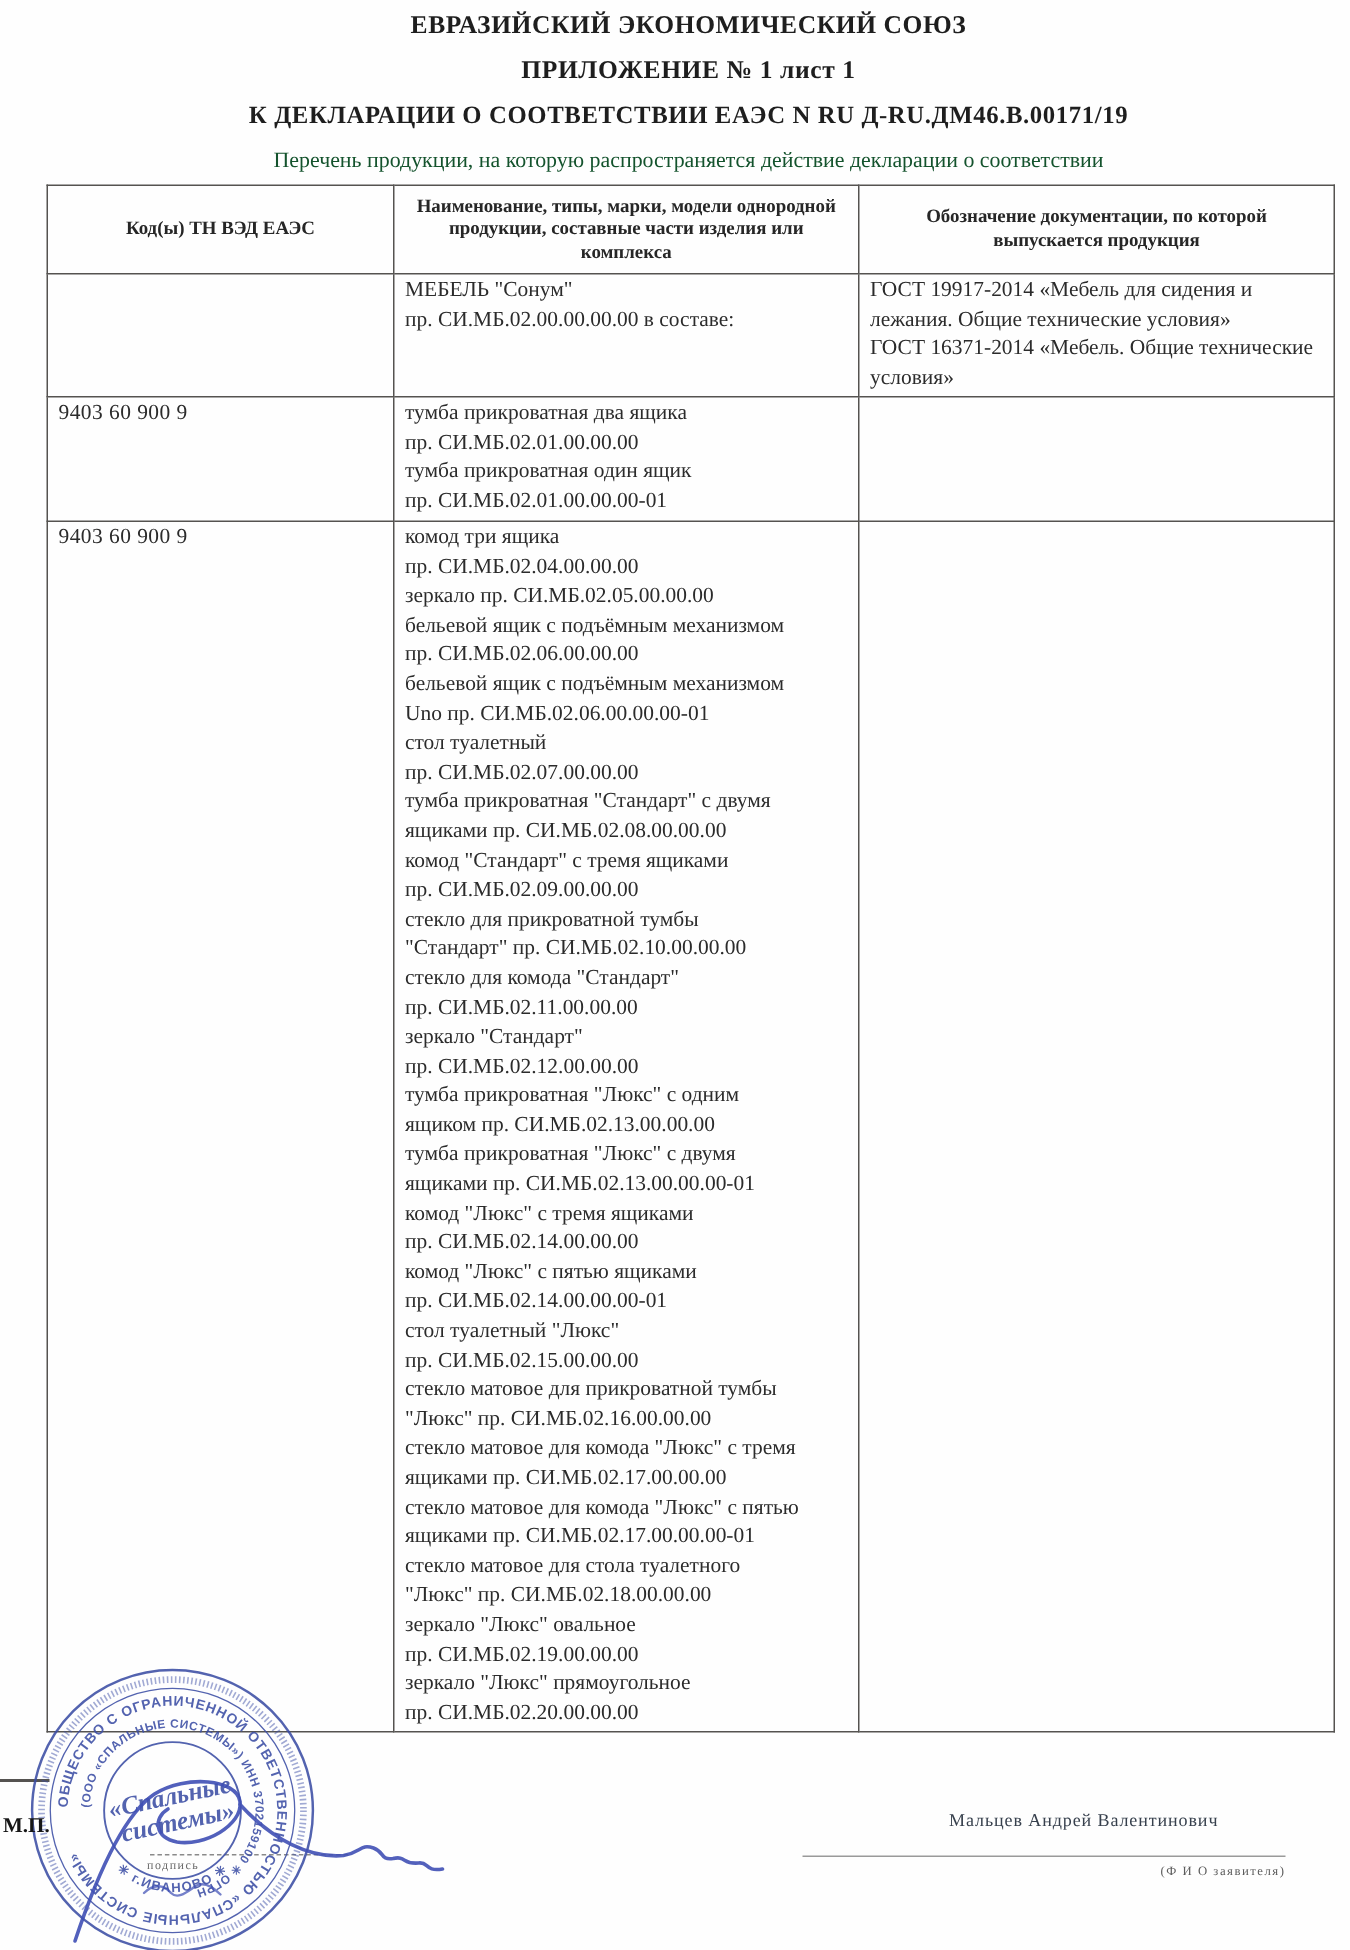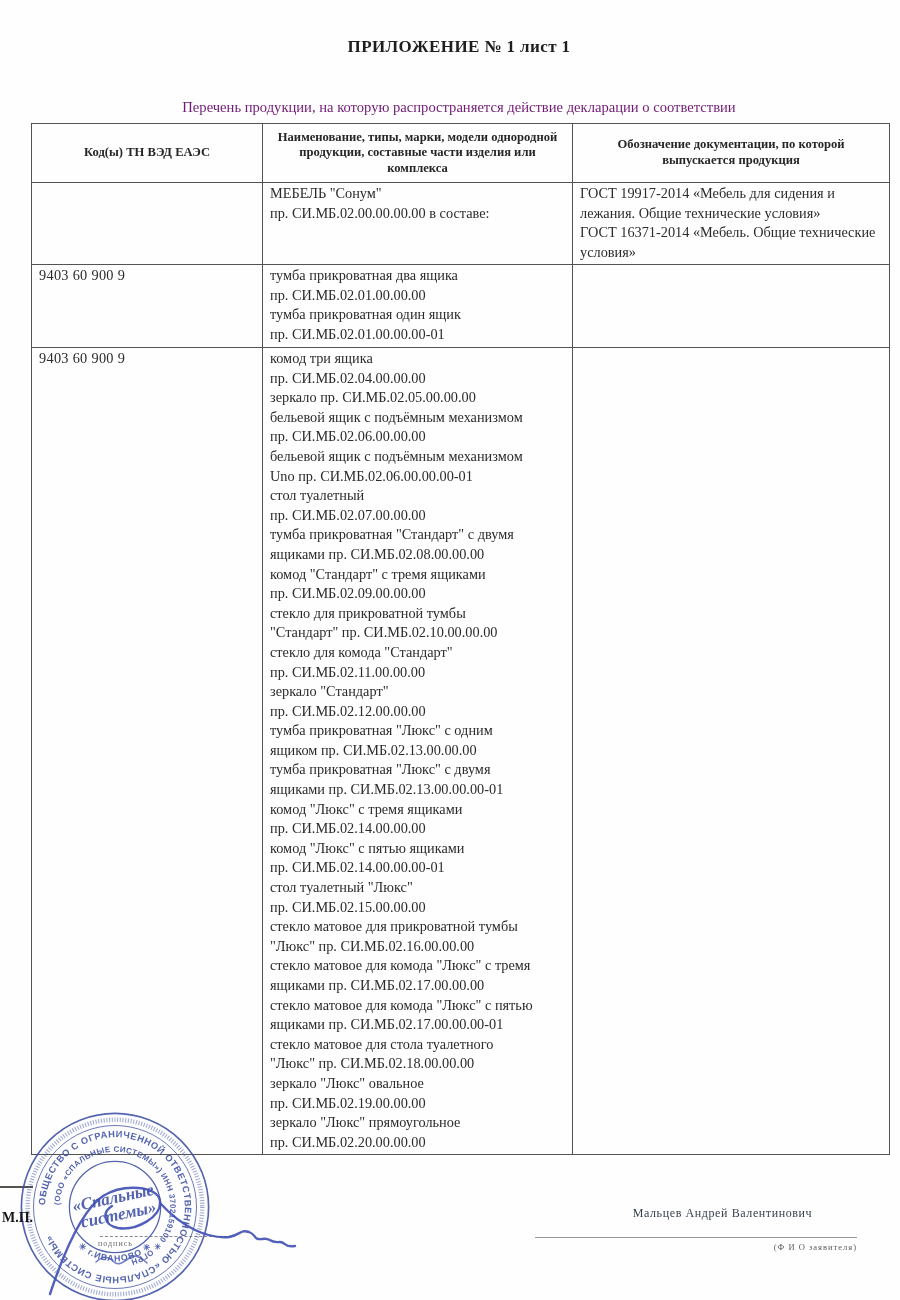--- a/index.html
+++ b/index.html
@@ -5,21 +5,21 @@
   html,body{margin:0;padding:0;background:#ffffff;}
   .page{position:relative;width:900px;height:1300px;background:#fefefe;overflow:hidden;
         font-family:"Liberation Serif", serif;color:#2d2d2d;}
   .abs{position:absolute;}
   
   .title{left:18px;width:882px;text-align:center;font-weight:bold;color:#1e1e1e;
          font-size:17px;letter-spacing:0.4px;white-space:nowrap;}
   .t1{top:7px;}
   .t2{top:37px;}
   .t3{top:67px;font-size:16.5px;}
-  .subtitle{top:99px;left:18px;width:882px;text-align:center;font-size:14.6px;color:#701a75;}
+  .subtitle{top:99px;left:18px;width:882px;text-align:center;font-size:14.6px;color:#14532d;}
   
   table.decl{position:absolute;left:31px;top:123px;width:858px;border-collapse:collapse;
              table-layout:fixed;}
   table.decl th, table.decl td{border:1.5px solid #555350;vertical-align:top;overflow:hidden;}
   table.decl th{font-size:12.6px;line-height:15.6px;font-weight:bold;text-align:center;
                 vertical-align:middle;padding:2px 8px;color:#262626;height:54px;}
   table.decl td{font-size:14.3px;line-height:19.6px;padding:1px 5px 0 7px;
                 white-space:pre-line;color:#2b2b2b;}
   td.code{font-size:14.6px;letter-spacing:0.3px;}
   
@@ -35,21 +35,23 @@
   .line-artifact{left:0;top:1186px;width:33px;height:2px;background:#555350;}
   .stamp-wrap{left:18px;top:1110px;width:194px;height:194px;z-index:3;opacity:0.88;}
   .sig-svg{left:0;top:0;width:900px;height:1300px;z-index:6;pointer-events:none;}
   .stamp-sans{font-family:"Liberation Sans", sans-serif;}
 </style>
 </head>
 <body>
 
 <div class="page">
 
+  <div class="abs title t1">ЕВРАЗИЙСКИЙ ЭКОНОМИЧЕСКИЙ СОЮЗ</div>
   <div class="abs title t2">ПРИЛОЖЕНИЕ № 1 лист 1</div>
+  <div class="abs title t3">К ДЕКЛАРАЦИИ О СООТВЕТСТВИИ ЕАЭС N RU Д-RU.ДМ46.В.00171/19</div>
   <div class="abs subtitle">Перечень продукции, на которую распространяется действие декларации о соответствии</div>
 
   <table class="decl">
     <colgroup>
       <col style="width:231px">
         <col style="width:310px">
         <col style="width:317px">
     </colgroup>
     <tbody>
         <tr>

